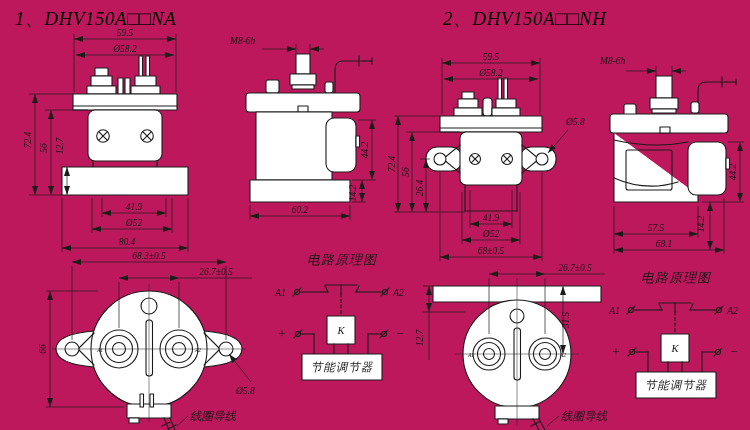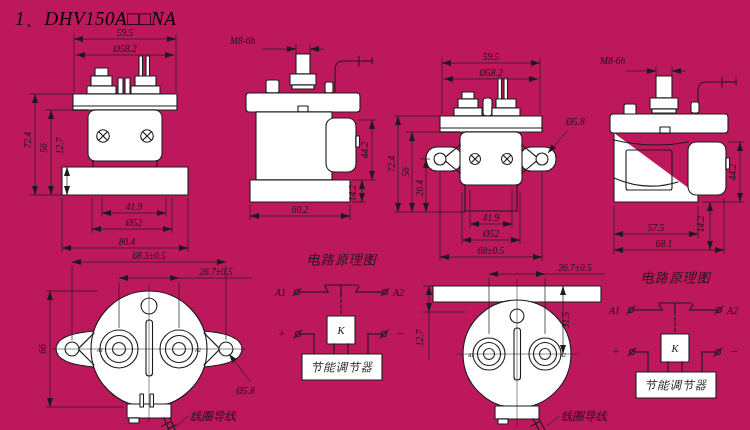--- a/index.html
+++ b/index.html
@@ -21,20 +21,21 @@
   .schm{font-size:10.5px;text-anchor:middle;}
   .pm{font-size:13px;text-anchor:middle;}
   .reg{font-size:11.5px;text-anchor:middle;letter-spacing:1px;}
 </style>
 </head>
 <body>
 
 <div class="canvas">
 
   <div class="sec-title" style="left:15px;top:6px">1、DHV150A□□NA</div>
+  <div class="sec-title" style="left:443px;top:6px">2、DHV150A□□NH</div>
 
   <svg class="view" style="left:15px;top:28px" width="228" height="228" viewBox="0 0 228 228">
     <defs>
       <marker id="ar" markerUnits="userSpaceOnUse" markerWidth="10" markerHeight="8" refX="9" refY="3" orient="auto-start-reverse">
         <path d="M0,0L9,3L0,6Z" fill="#1c1c1c"></path>
       </marker>
     </defs>
     <g>
       <rect class="sw" x="124" y="28" width="3.5" height="22"></rect>
       <rect class="sw" x="131" y="28" width="3.5" height="22"></rect>

